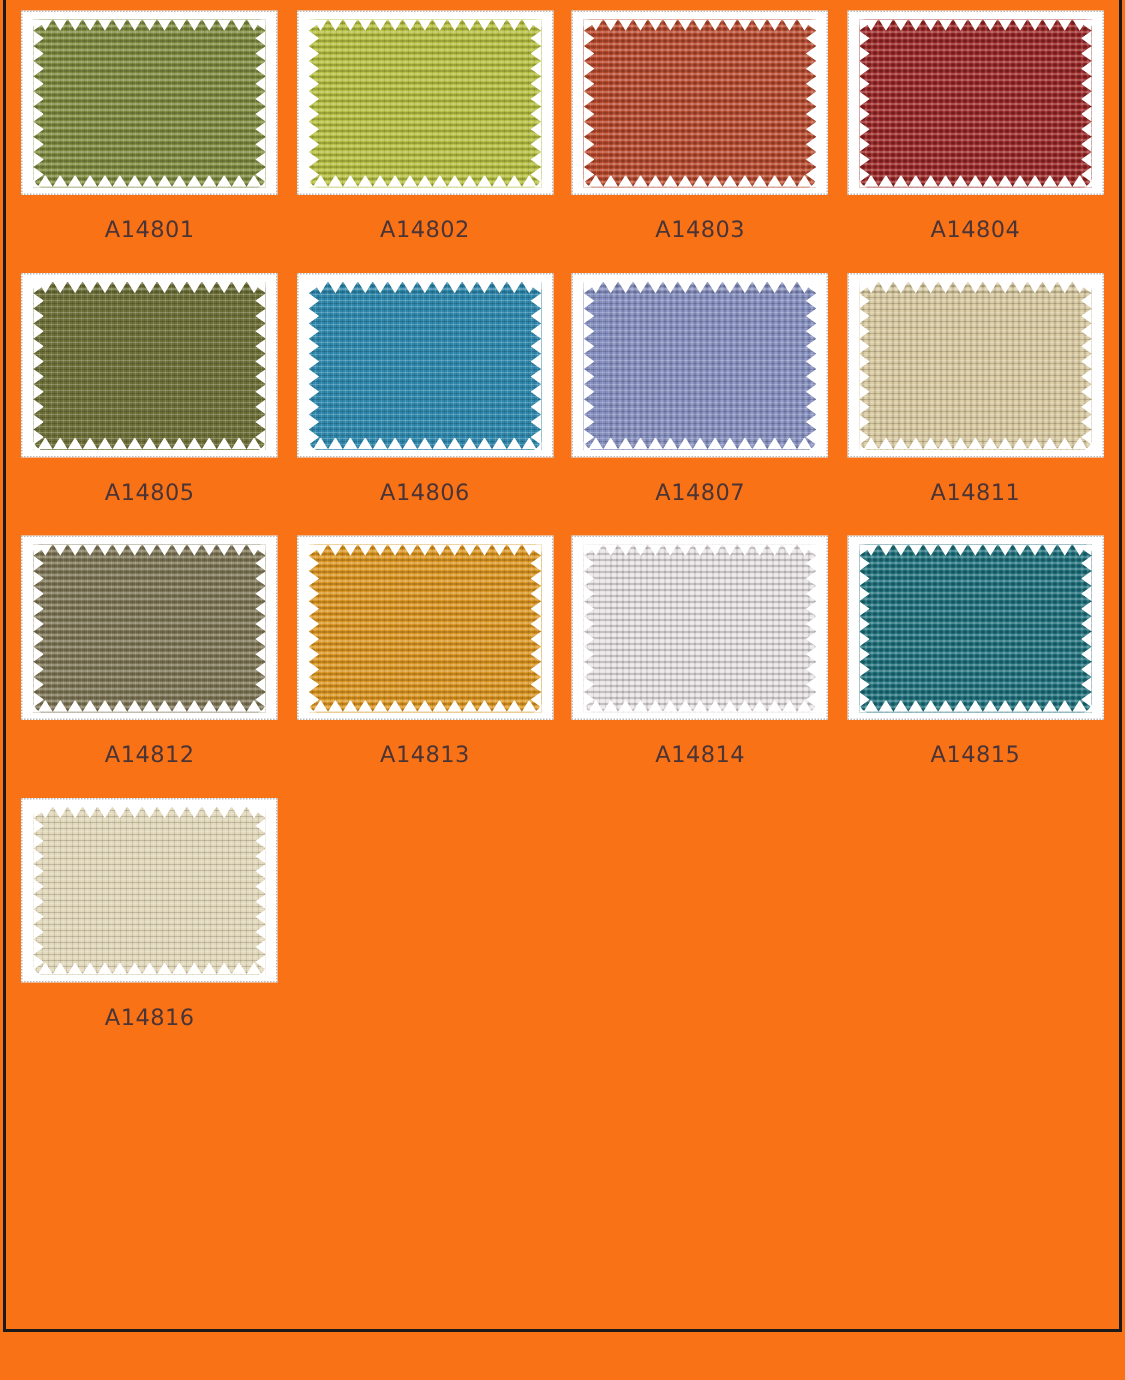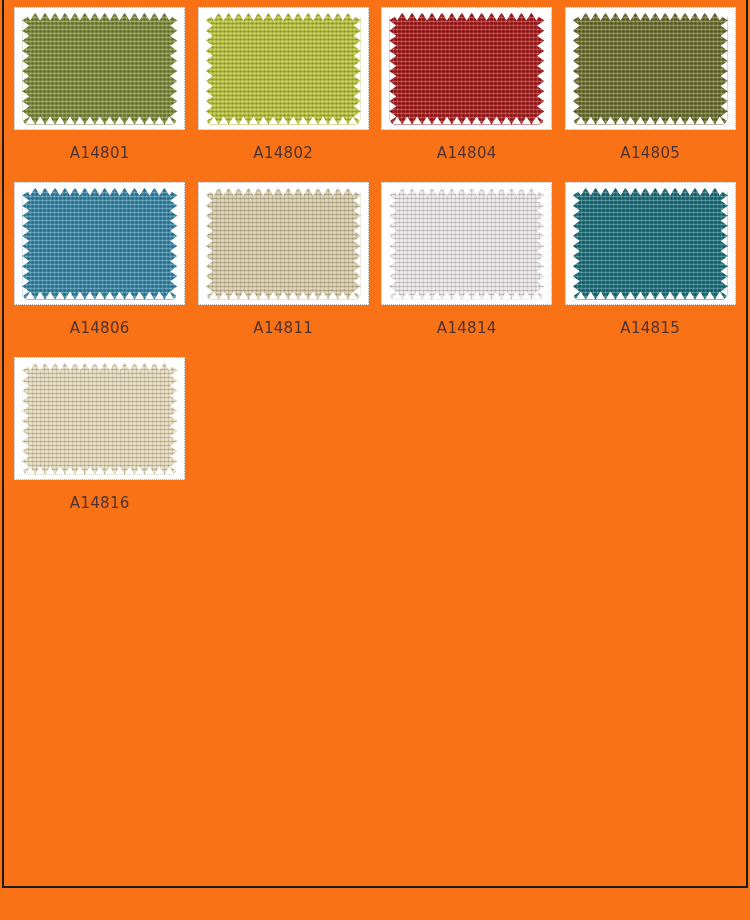--- a/index.html
+++ b/index.html
@@ -229,20 +229,32 @@
             <div class="pink-top"></div>
             <div class="pink-bottom"></div>
             <div class="pink-left"></div>
             <div class="pink-right"></div>
           </div>
         </div>
         <div class="swatch-label">A14802</div>
       </div>
       <div class="swatch-cell">
         <div class="swatch-frame">
+          <div class="fabric-chip" style="background: rgb(184, 71, 42);">
+            <div class="weave"></div>
+            <div class="pink-top"></div>
+            <div class="pink-bottom"></div>
+            <div class="pink-left"></div>
+            <div class="pink-right"></div>
+          </div>
+        </div>
+        <div class="swatch-label">A14803</div>
+      </div>
+      <div class="swatch-cell">
+        <div class="swatch-frame">
           <div class="fabric-chip" style="background: rgb(154, 36, 35);">
             <div class="weave"></div>
             <div class="pink-top"></div>
             <div class="pink-bottom"></div>
             <div class="pink-left"></div>
             <div class="pink-right"></div>
           </div>
         </div>
         <div class="swatch-label">A14804</div>
       </div>
@@ -265,29 +277,65 @@
             <div class="pink-top"></div>
             <div class="pink-bottom"></div>
             <div class="pink-left"></div>
             <div class="pink-right"></div>
           </div>
         </div>
         <div class="swatch-label">A14806</div>
       </div>
       <div class="swatch-cell">
         <div class="swatch-frame">
+          <div class="fabric-chip" style="background: rgb(134, 144, 192);">
+            <div class="weave"></div>
+            <div class="pink-top"></div>
+            <div class="pink-bottom"></div>
+            <div class="pink-left"></div>
+            <div class="pink-right"></div>
+          </div>
+        </div>
+        <div class="swatch-label">A14807</div>
+      </div>
+      <div class="swatch-cell">
+        <div class="swatch-frame">
           <div class="fabric-chip" style="background: rgb(216, 201, 160);">
             <div class="weave"></div>
             <div class="pink-top"></div>
             <div class="pink-bottom"></div>
             <div class="pink-left"></div>
             <div class="pink-right"></div>
           </div>
         </div>
         <div class="swatch-label">A14811</div>
+      </div>
+      <div class="swatch-cell">
+        <div class="swatch-frame">
+          <div class="fabric-chip" style="background: rgb(126, 118, 86);">
+            <div class="weave"></div>
+            <div class="pink-top"></div>
+            <div class="pink-bottom"></div>
+            <div class="pink-left"></div>
+            <div class="pink-right"></div>
+          </div>
+        </div>
+        <div class="swatch-label">A14812</div>
+      </div>
+      <div class="swatch-cell">
+        <div class="swatch-frame">
+          <div class="fabric-chip" style="background: rgb(220, 150, 32);">
+            <div class="weave"></div>
+            <div class="pink-top"></div>
+            <div class="pink-bottom"></div>
+            <div class="pink-left"></div>
+            <div class="pink-right"></div>
+          </div>
+        </div>
+        <div class="swatch-label">A14813</div>
       </div>
       <div class="swatch-cell">
         <div class="swatch-frame">
           <div class="fabric-chip" style="background: rgb(233, 228, 230);">
             <div class="weave"></div>
             <div class="pink-top"></div>
             <div class="pink-bottom"></div>
             <div class="pink-left"></div>
             <div class="pink-right"></div>
           </div>

